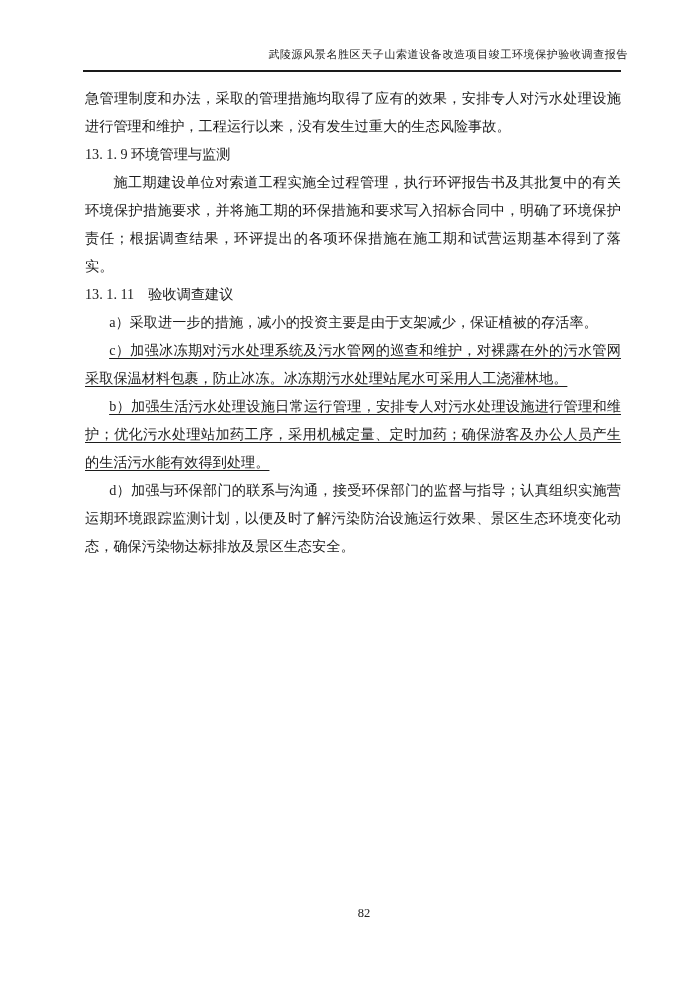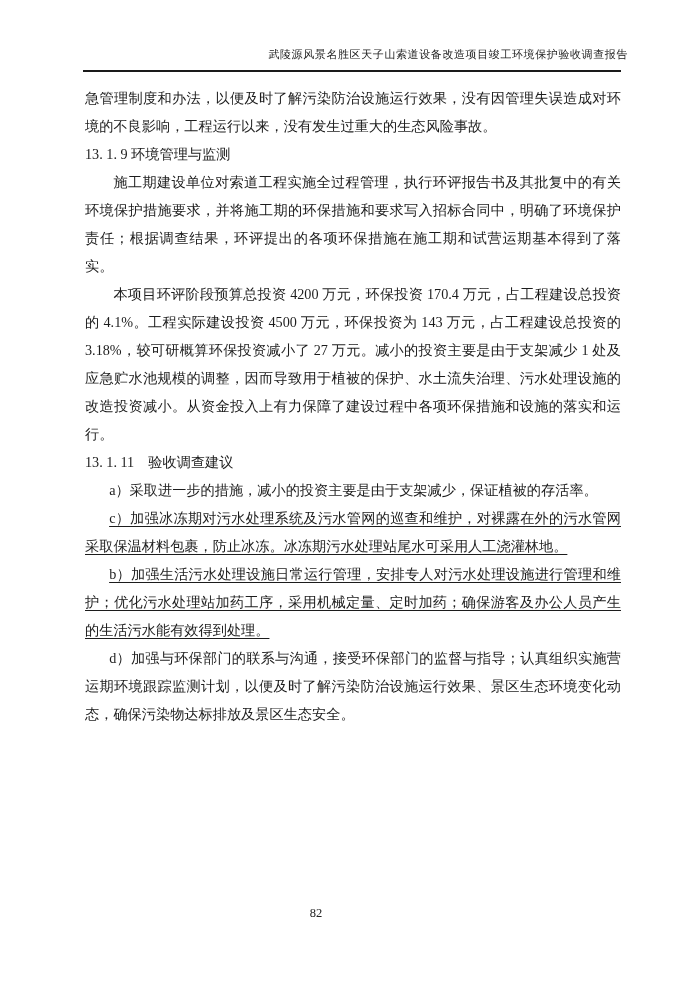--- a/index.html
+++ b/index.html
@@ -61,41 +61,41 @@
     text-underline-offset: 3px;
   }
   .footer {
     position: absolute;
     top: 906px;
     left: 0;
     width: 632px;
     text-align: center;
     font-size: 12.5px;
     color: #222222;
+    padding-left: 48px;
   }
 </style>
 </head>
 <body>
 
 <div class="page">
 
   <div class="header-title">武陵源风景名胜区天子山索道设备改造项目竣工环境保护验收调查报告</div>
 
   <div class="header-rule"></div>
 
   <div class="content">
 
-    <p class="para">急管理制度和办法，以便及时了解污染防治设施运行效果，没有因管理失误造成对环境的不良影响，工程运行以来，没有发生过重大的生态风险事故。</p>
+    <p class="para">急管理制度和办法，采取的管理措施均取得了应有的效果，安排专人对污水处理设施进行管理和维护，工程运行以来，没有发生过重大的生态风险事故。</p>
 
     <p class="heading">13. 1. 9 环境管理与监测</p>
 
     <p class="para indent">施工期建设单位对索道工程实施全过程管理，执行环评报告书及其批复中的有关环境保护措施要求，并将施工期的环保措施和要求写入招标合同中，明确了环境保护责任；根据调查结果，环评提出的各项环保措施在施工期和试营运期基本得到了落实。</p>
 
 
-    <p class="para indent">本项目环评阶段预算总投资 4200 万元，环保投资 170.4 万元，占工程建设总投资的 4.1%。工程实际建设投资 4500 万元，环保投资为 143 万元，占工程建设总投资的 3.18%，较可研概算环保投资减小了 27 万元。减小的投资主要是由于支架减少 1 处及应急贮水池规模的调整，因而导致用于植被的保护、水土流失治理、污水处理设施的改造投资减小。从资金投入上有力保障了建设过程中各项环保措施和设施的落实和运行。</p>
 
 
 
     <p class="heading">13. 1. 11    验收调查建议</p>
 
     <p class="para list-indent">a）采取进一步的措施，减小的投资主要是由于支架减少，保证植被的存活率。</p>
 
     <p class="para list-indent underlined">c）加强冰冻期对污水处理系统及污水管网的巡查和维护，对裸露在外的污水管网采取保温材料包裹，防止冰冻。冰冻期污水处理站尾水可采用人工浇灌林地。</p>
 
     <p class="para list-indent underlined">b）加强生活污水处理设施日常运行管理，安排专人对污水处理设施进行管理和维护；优化污水处理站加药工序，采用机械定量、定时加药；确保游客及办公人员产生的生活污水能有效得到处理。</p>

